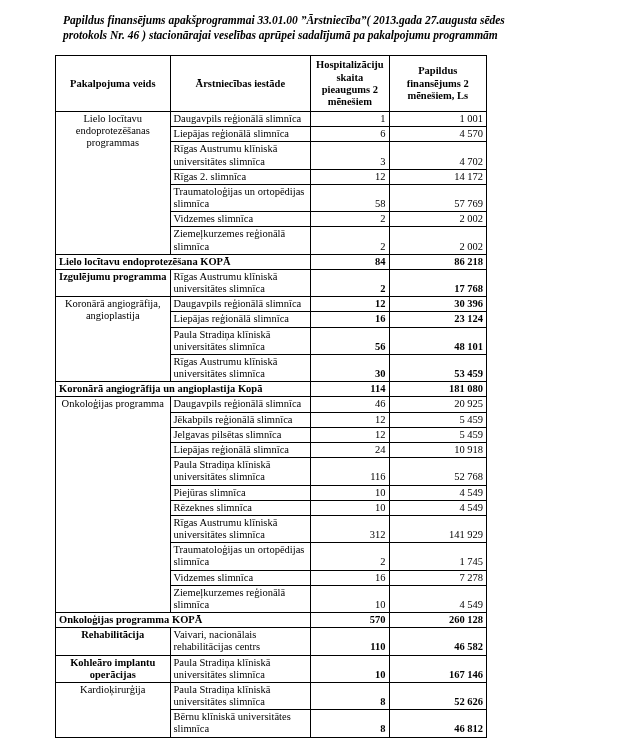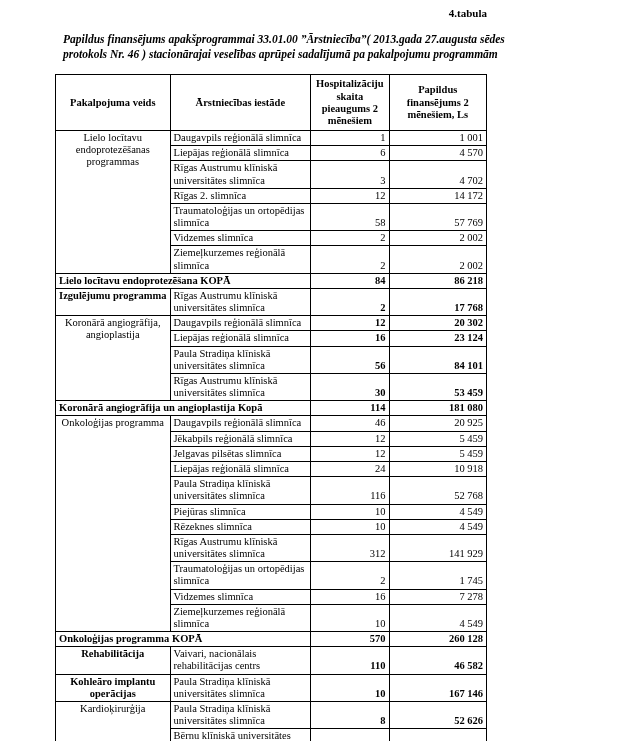--- a/index.html
+++ b/index.html
@@ -58,21 +58,20 @@
   .bold             { font-weight: bold; }
   .prog-center      { text-align: center; vertical-align: top; font-weight: normal; }
   .prog-bold-left   { text-align: center; vertical-align: top; font-weight: bold; }
   .total-label      { text-align: left; vertical-align: middle; font-weight: bold; }
 </style>
 </head>
 <body>
 
 <div class="page">
 
-  <div class="table-label">4.tabula</div>
 
   <div class="doc-title">
     <span>Papildus finansējums  apakšprogrammai 33.01.00 ”Ārstniecība”( 2013.gada 27.augusta  sēdes</span><br>
     <span>protokols Nr. 46 )  stacionārajai veselības aprūpei sadalījumā pa pakalpojumu programmām</span>
   </div>
 
   <table class="fin">
     <colgroup>
       <col class="col-program">
       <col class="col-institution">
@@ -132,31 +131,31 @@
         <tr>
           <td class="prog-bold-left" rowspan="1">Izgulējumu programma</td>
           <td class="cell-institution">Rīgas Austrumu klīniskā universitātes slimnīca</td>
           <td class="cell-num bold">2</td>
           <td class="cell-num bold">17 768</td>
         </tr>
         <tr>
           <td class="prog-center" rowspan="4">Koronārā angiogrāfija, angioplastija</td>
           <td class="cell-institution">Daugavpils reģionālā slimnīca</td>
           <td class="cell-num bold">12</td>
-          <td class="cell-num bold">20 302</td>
+          <td class="cell-num bold">30 396</td>
         </tr>
         <tr>
           <td class="cell-institution">Liepājas reģionālā slimnīca</td>
           <td class="cell-num bold">16</td>
           <td class="cell-num bold">23 124</td>
         </tr>
         <tr>
           <td class="cell-institution">Paula Stradiņa klīniskā universitātes slimnīca</td>
           <td class="cell-num bold">56</td>
-          <td class="cell-num bold">84 101</td>
+          <td class="cell-num bold">48 101</td>
         </tr>
         <tr>
           <td class="cell-institution">Rīgas Austrumu klīniskā universitātes slimnīca</td>
           <td class="cell-num bold">30</td>
           <td class="cell-num bold">53 459</td>
         </tr>
         <tr>
           <td class="total-label" colspan="2">Koronārā angiogrāfija un angioplastija Kopā</td>
           <td class="cell-num bold">114</td>
           <td class="cell-num bold">181 080</td>

